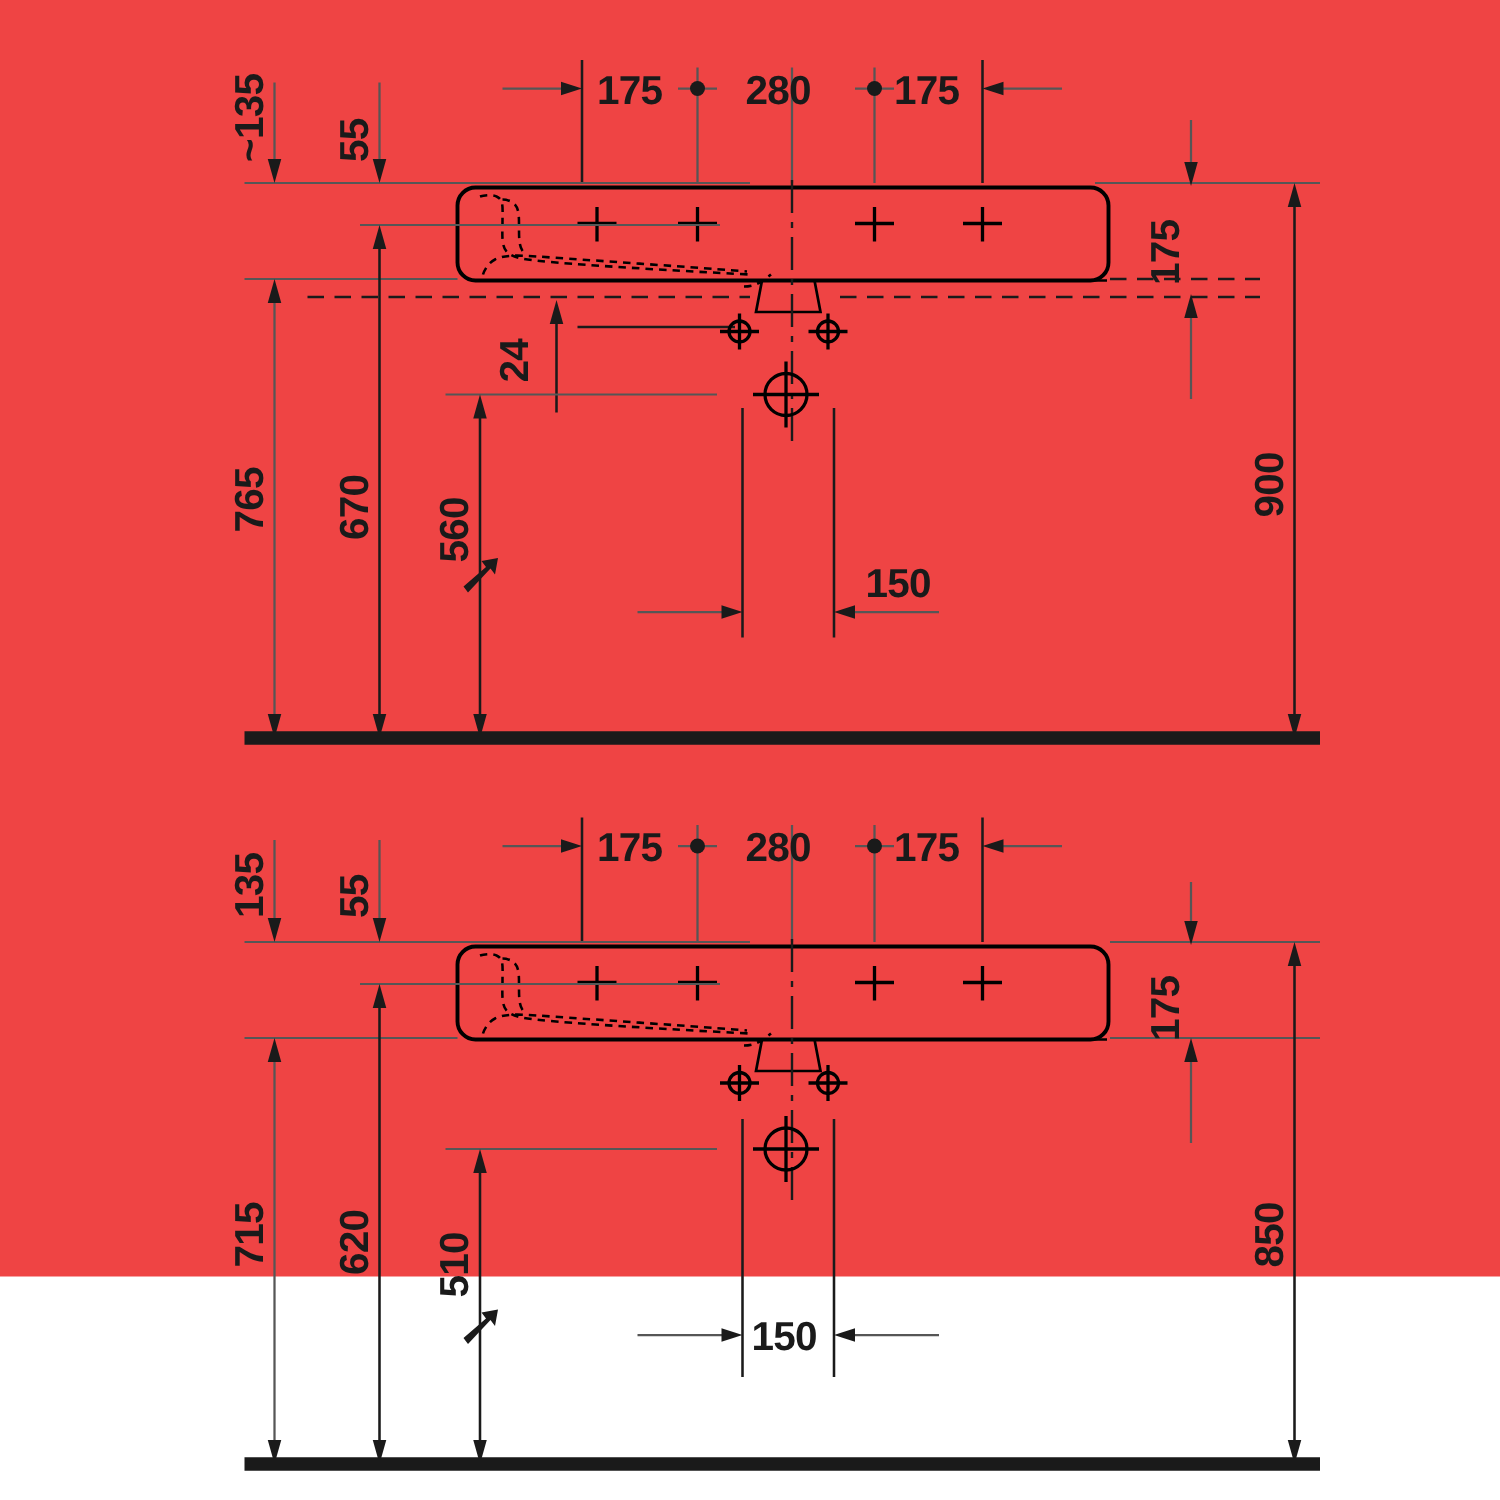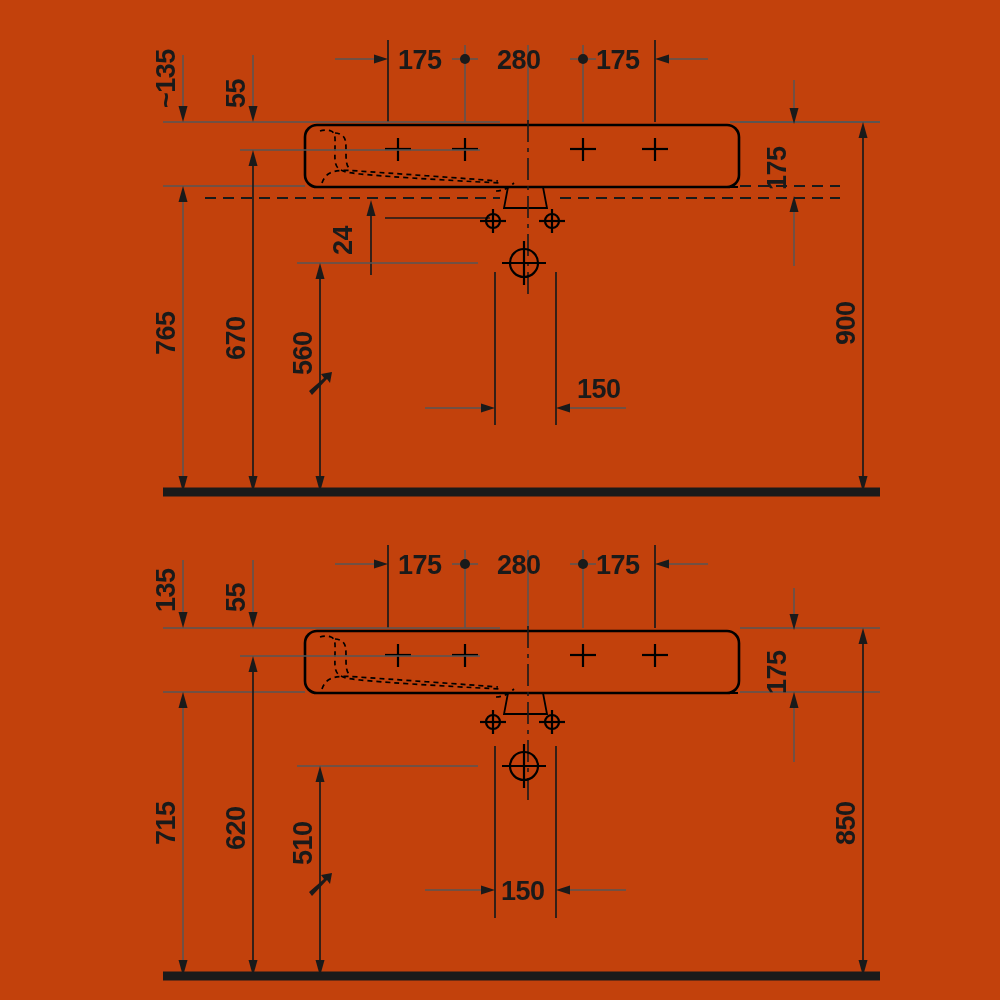--- a/index.html
+++ b/index.html
@@ -9,22 +9,22 @@
   }
   body {
     width: 1000px;
     height: 1000px;
     font-family: "Liberation Sans", sans-serif;
     overflow: hidden;
   }
   #drawing-root {
     position: relative;
     width: 1000px;
-    height: 1000px;
-    background: #c2410c;
+    height: 851px;
+    background: #ef4444;
   }
   svg#tech-svg {
     display: block;
     width: 1000px;
     height: 1000px;
   }
   .dim-text {
     font-family: "Liberation Sans", sans-serif;
     font-weight: bold;
     font-size: 27px;

